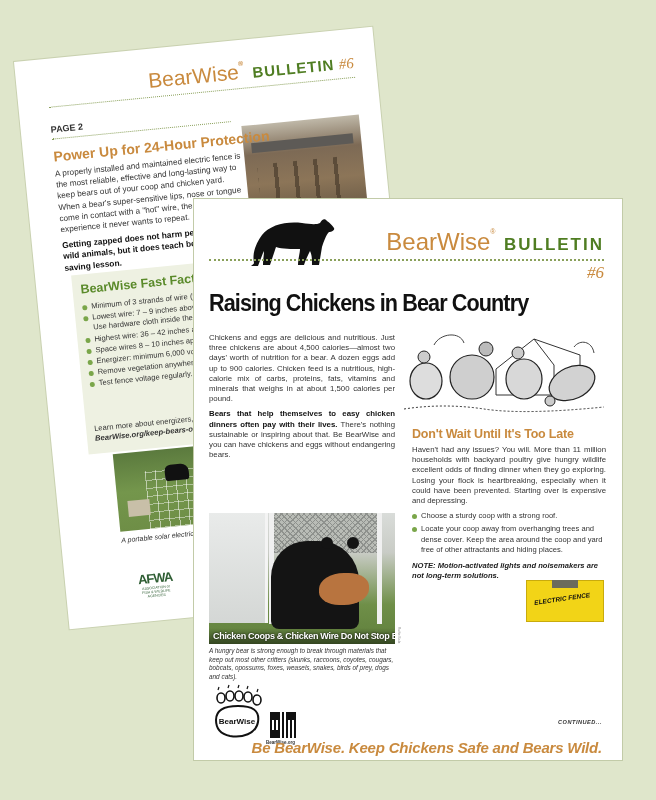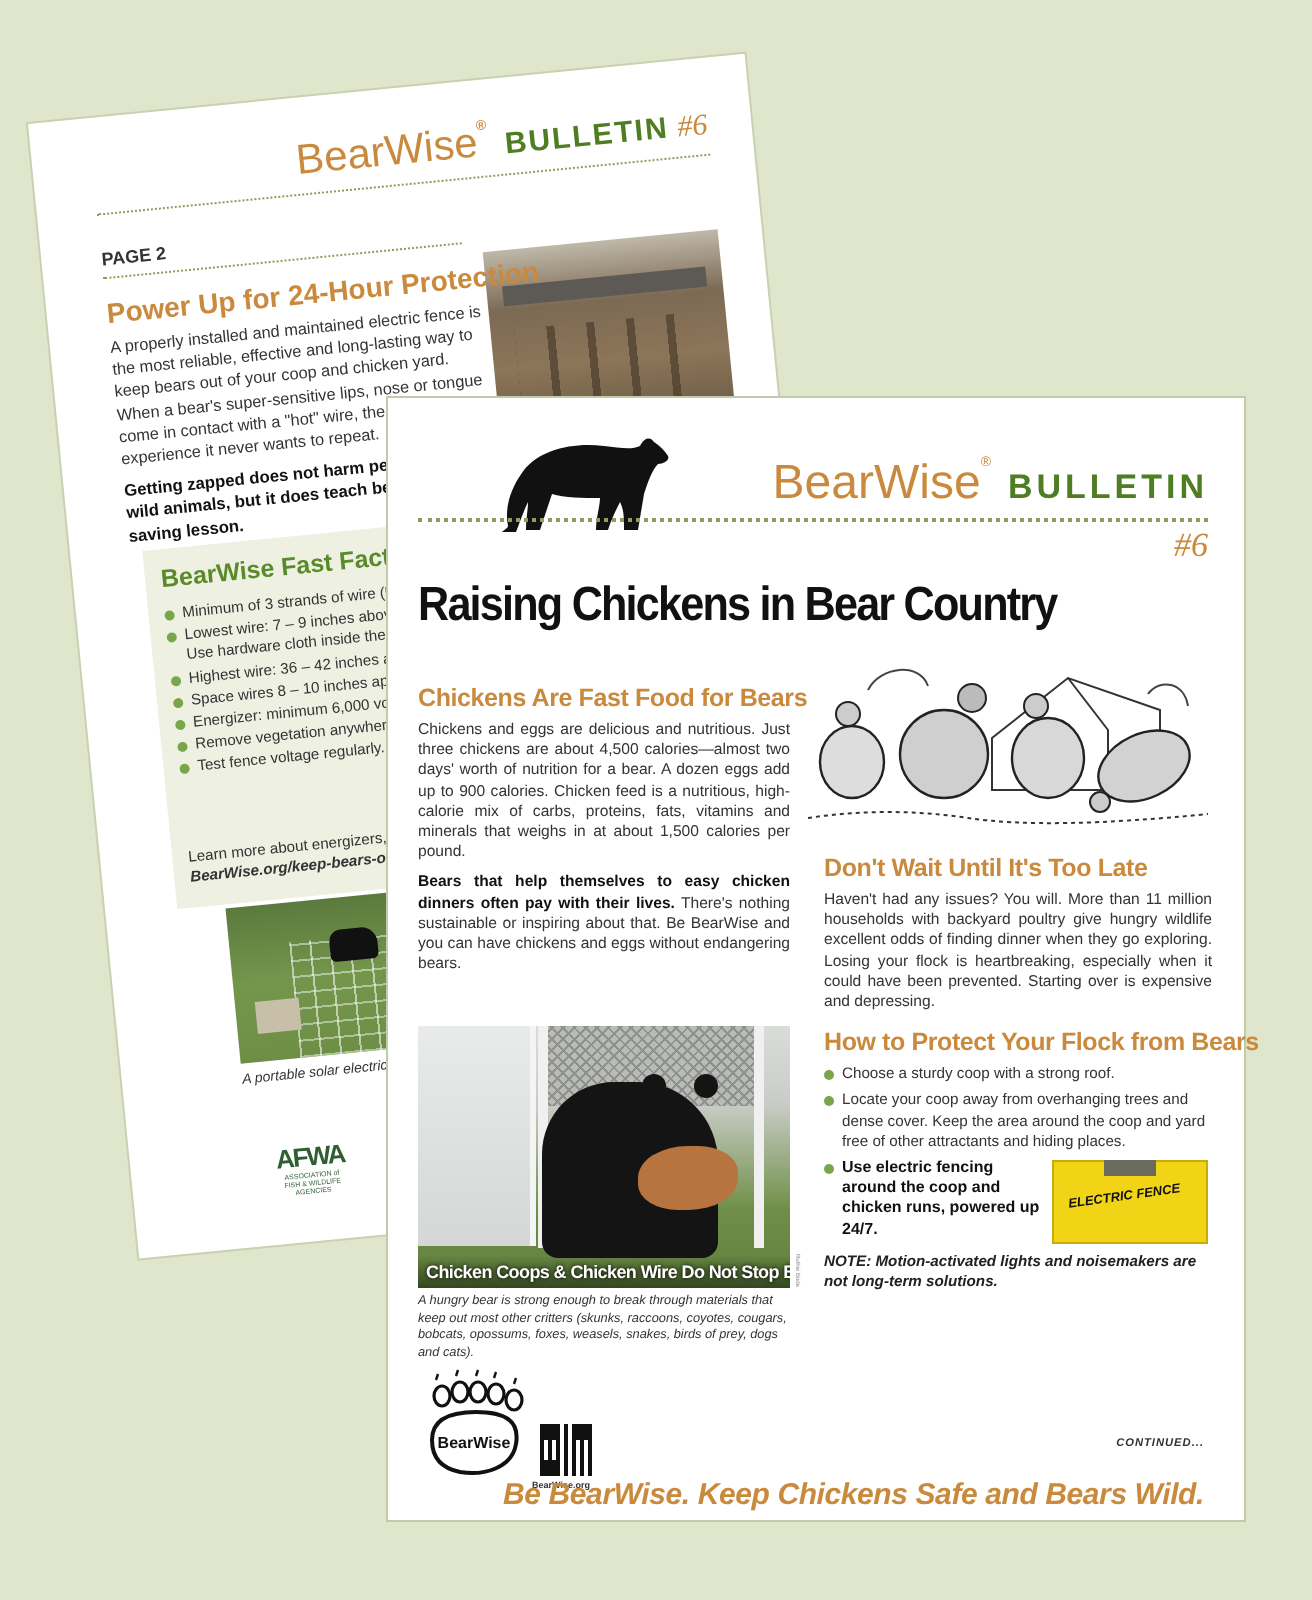--- a/index.html
+++ b/index.html
@@ -175,21 +175,20 @@
   </svg>
   <div class="fp-rule"></div>
   <div class="fp-masthead">
     <span class="brand">BearWise</span><span class="reg">®</span>
     <span class="bulletin">BULLETIN</span>
   </div>
   <div class="fp-issue">#6</div>
   <div class="fp-title">Raising Chickens in Bear Country</div>
 
   <div class="fp-left">
-    <div class="fp-h2">Chickens Are Fast Food for Bears</div>
     <p class="fp-p">Chickens and eggs are delicious and nutritious. Just three chickens are about 4,500 calories—almost two days' worth of nutrition for a bear. A dozen eggs add up to 900 calories. Chicken feed is a nutritious, high-calorie mix of carbs, proteins, fats, vitamins and minerals that weighs in at about 1,500 calories per pound.</p>
     <p class="fp-p"><b>Bears that help themselves to easy chicken dinners often pay with their lives.</b><span> There's nothing sustainable or inspiring about that. Be BearWise and you can have chickens and eggs without endangering bears.</span></p>
   </div>
 
   <div class="fp-photo">
     <div class="coop-l"></div>
     <div class="mesh"></div>
     <div class="post" style="left:60px"></div>
     <div class="post" style="left:168px"></div>
     <div class="bear"></div>
@@ -225,25 +224,23 @@
     <ellipse cx="120" cy="54" rx="18" ry="20" fill="#d8d8d8" stroke="#222" stroke-width="1.2"></ellipse>
     <circle cx="114" cy="28" r="6" fill="#ccc" stroke="#222"></circle>
     <ellipse cx="168" cy="58" rx="24" ry="16" fill="#d2d2d2" stroke="#222" stroke-width="1.2" transform="rotate(-25 168 58)"></ellipse>
     <circle cx="146" cy="76" r="5" fill="#ccc" stroke="#222"></circle>
     <path d="M0 84 Q40 78 80 84 T200 82" fill="none" stroke="#333" stroke-width="1" stroke-dasharray="2 2"></path>
   </svg>
 
   <div class="fp-right">
     <div class="fp-h2">Don't Wait Until It's Too Late</div>
     <p class="fp-p">Haven't had any issues? You will. More than 11 million households with backyard poultry give hungry wildlife excellent odds of finding dinner when they go exploring. Losing your flock is heartbreaking, especially when it could have been prevented. Starting over is expensive and depressing.</p>
-    <div class="fp-h2" style="margin-top:8px;">How to Protect Your Flock from Bears</div>
     <ul class="fp-bullets">
       <li>Choose a sturdy coop with a strong roof.</li>
       <li>Locate your coop away from overhanging trees and dense cover. Keep the area around the coop and yard free of other attractants and hiding places.</li>
-      <li class="narrow"><b>Use electric fencing around the coop and chicken runs, powered up 24/7.</b></li>
     </ul>
     <p class="fp-note">NOTE: Motion-activated lights and noisemakers are not long-term solutions.</p>
   </div>
   <div class="fp-sign">
     <span class="fp-sign-text">ELECTRIC FENCE</span>
   </div>
 
   <div class="fp-continued">CONTINUED...</div>
   <div class="fp-tagline">Be BearWise. Keep Chickens Safe and Bears Wild.</div>
 </div>

